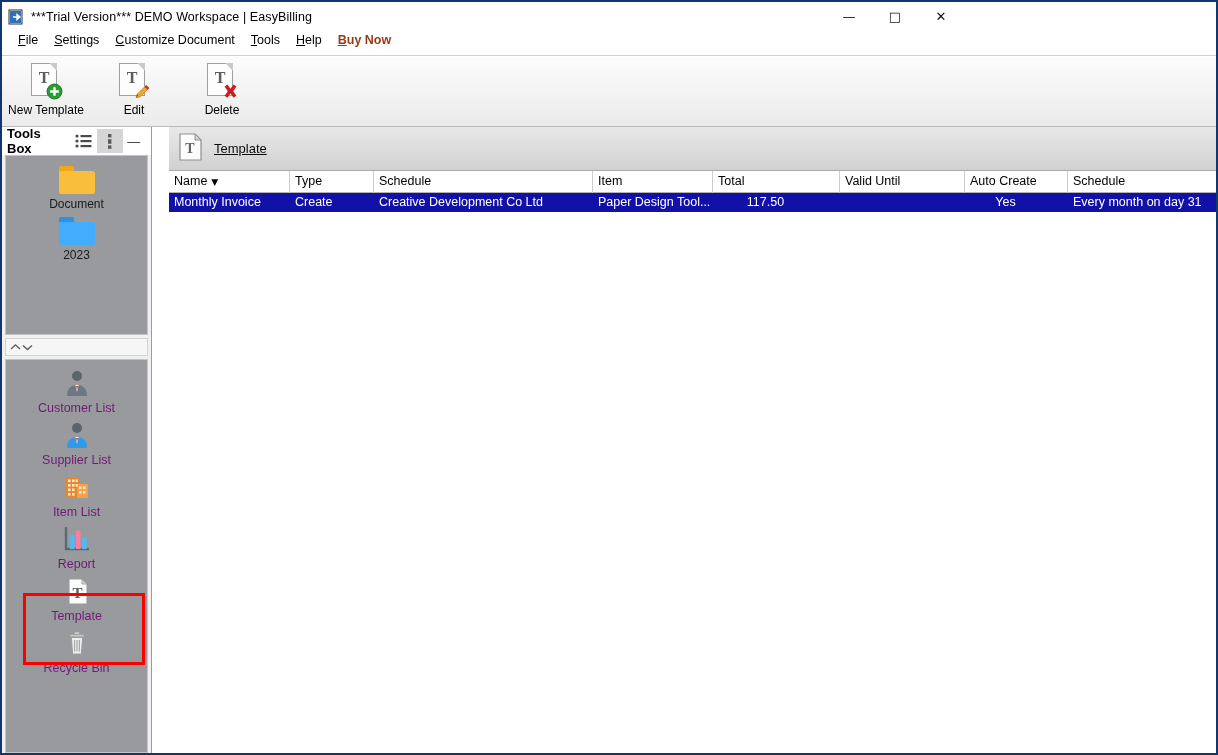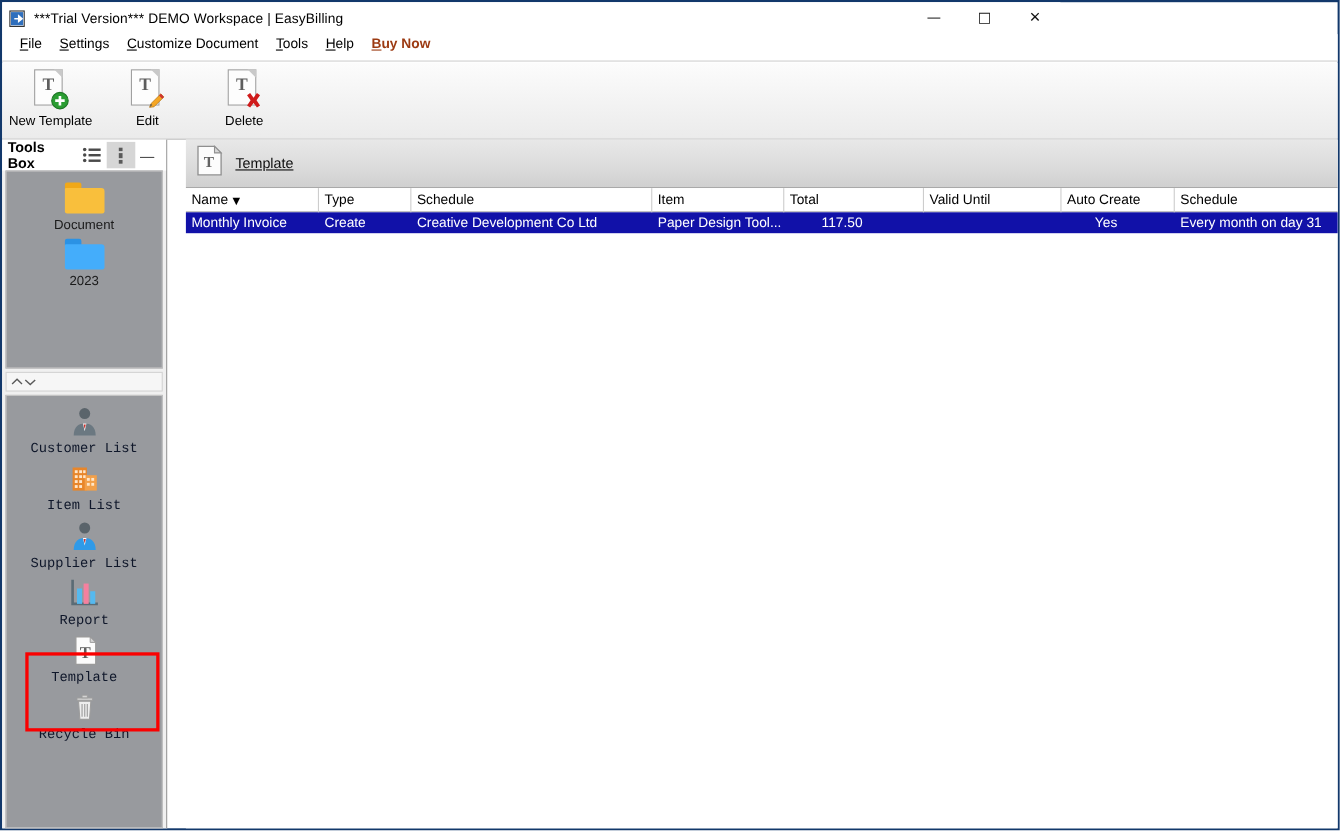--- a/index.html
+++ b/index.html
@@ -144,21 +144,21 @@
   .nav-pane {
     margin: 3px 3px 0 3px;
     height: 394px;
     background: #989a9e; border: 1px solid #c4c4c4;
     padding-top: 8px; position: relative; overflow: hidden;
   }
   .nav-item {
     display: flex; flex-direction: column; align-items: center;
     margin-bottom: 5px;
   }
-  .nav-item .cap { font-size: 12.5px; color: #0f172a; margin-top: 3px; font-family: Liberation Mono, monospace; }
+  .nav-item .cap { font-size: 12.5px; color: #701a75; margin-top: 3px; }
   .nav-icon { width: 30px; height: 30px; position: relative; }
 
   .highlight-box {
     position: absolute;
     left: 21px; top: 591px; width: 122px; height: 72px;
     border: 3px solid #fa0000;
     pointer-events: none;
     z-index: 20;
   }
 
@@ -334,20 +334,32 @@
       <div class="nav-item">
         <span class="nav-icon">
           <svg width="30" height="30" viewBox="0 0 30 30">
             <circle cx="15" cy="8" r="5" fill="#5a646b"></circle>
             <path d="M5 28 C5 19.5 10 17 15 17 C20 17 25 19.5 25 28 Z" fill="#6b7881"></path>
             <path d="M13.4 17 L15 24 L16.6 17 Z" fill="#ffffff"></path>
             <path d="M14 18 L15 22 L16 18 Z" fill="#c9302c"></path>
           </svg>
         </span>
         <span class="cap">Customer List</span>
+      </div>
+
+      <div class="nav-item">
+        <span class="nav-icon">
+          <svg width="30" height="30" viewBox="0 0 30 30">
+            <circle cx="15" cy="8" r="5" fill="#5a646b"></circle>
+            <path d="M5 28 C5 19.5 10 17 15 17 C20 17 25 19.5 25 28 Z" fill="#2f9ae8"></path>
+            <path d="M13.4 17 L15 24 L16.6 17 Z" fill="#ffffff"></path>
+            <path d="M14 18 L15 22 L16 18 Z" fill="#c9302c"></path>
+          </svg>
+        </span>
+        <span class="cap">Supplier List</span>
       </div>
 
       <div class="nav-item">
         <span class="nav-icon">
           <svg width="30" height="30" viewBox="0 0 30 30">
             <rect x="4" y="5" width="13" height="21" fill="#e8862a"></rect>
             <rect x="15" y="12" width="11" height="14" fill="#f2a04a"></rect>
             <g fill="#ffe6c9">
               <rect x="6" y="7.5" width="2.6" height="2.6"></rect>
                 <rect x="10" y="7.5" width="2.6" height="2.6"></rect>
@@ -365,32 +377,20 @@
                 <rect x="21" y="19" width="2.6" height="2.6"></rect>
             </g>
           </svg>
         </span>
         <span class="cap">Item List</span>
       </div>
 
       <div class="nav-item">
         <span class="nav-icon">
           <svg width="30" height="30" viewBox="0 0 30 30">
-            <circle cx="15" cy="8" r="5" fill="#5a646b"></circle>
-            <path d="M5 28 C5 19.5 10 17 15 17 C20 17 25 19.5 25 28 Z" fill="#2f9ae8"></path>
-            <path d="M13.4 17 L15 24 L16.6 17 Z" fill="#ffffff"></path>
-            <path d="M14 18 L15 22 L16 18 Z" fill="#c9302c"></path>
-          </svg>
-        </span>
-        <span class="cap">Supplier List</span>
-      </div>
-
-      <div class="nav-item">
-        <span class="nav-icon">
-          <svg width="30" height="30" viewBox="0 0 30 30">
             <path d="M4 3 V25 H27" fill="none" stroke="#5a6b75" stroke-width="2.4"></path>
             <rect x="8" y="11" width="4.6" height="14" fill="#55b9ef"></rect>
             <rect x="14" y="6.5" width="4.6" height="18.5" fill="#f5809f"></rect>
             <rect x="20" y="13.5" width="4.6" height="11.5" fill="#55b9ef"></rect>
           </svg>
         </span>
         <span class="cap">Report</span>
       </div>
 
       <div class="nav-item">

